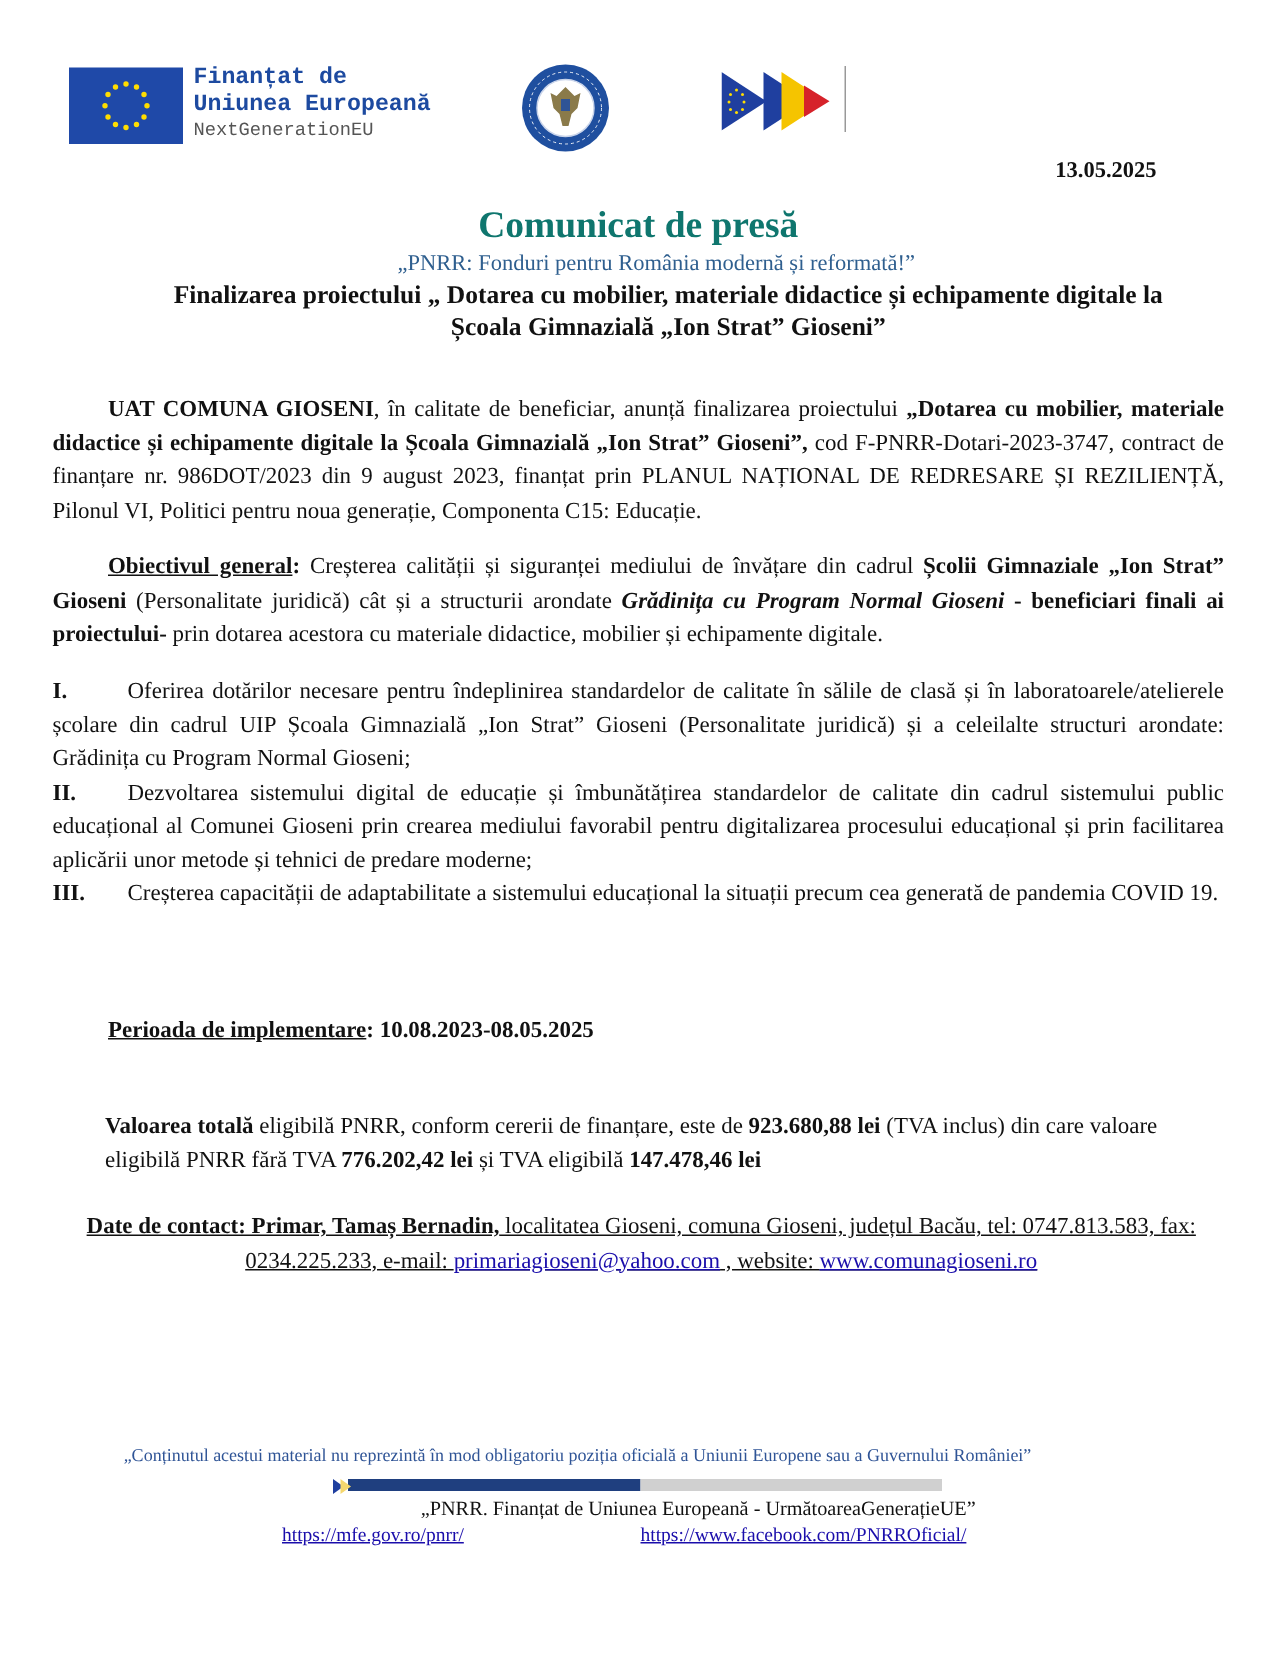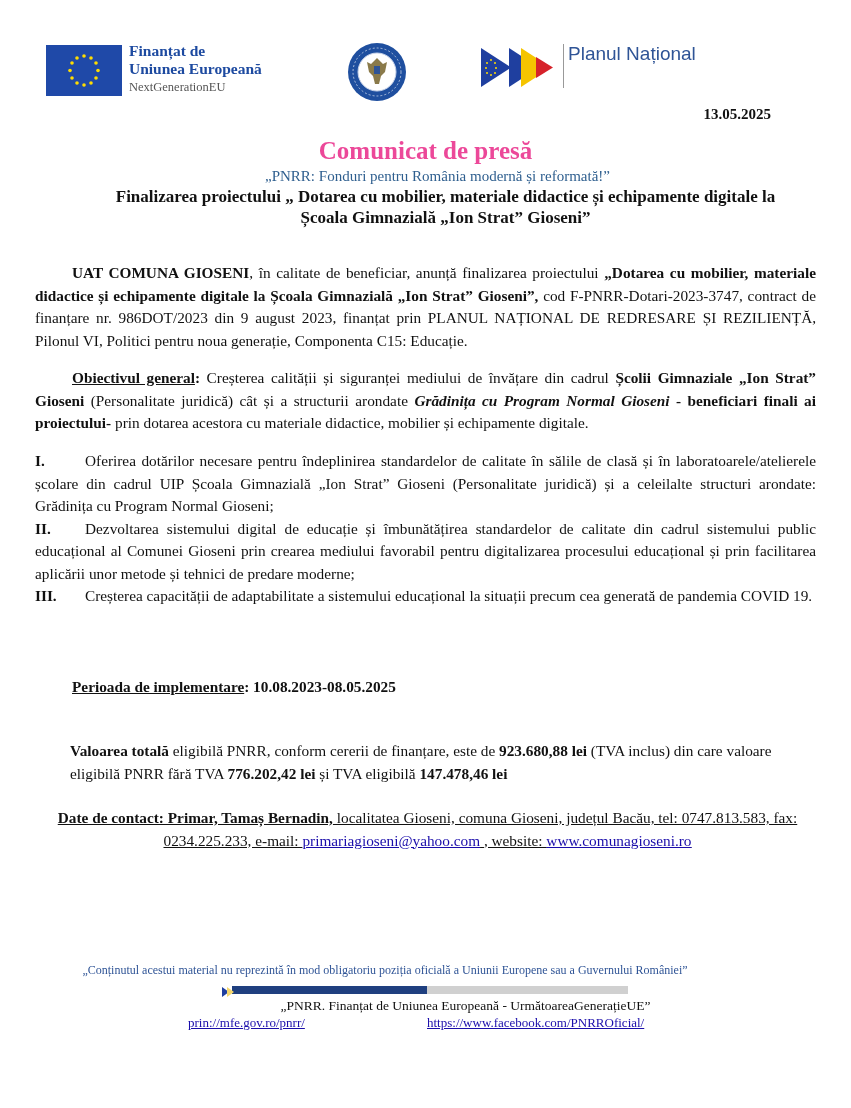--- a/index.html
+++ b/index.html
@@ -1,29 +1,29 @@
 <!DOCTYPE html>
 <html><head>
 <meta charset="utf-8">
 <style>
   html, body { margin: 0; padding: 0; background: #ffffff; }
   body { width: 851px; height: 1108px; position: relative; overflow: hidden;
          font-family: "Liberation Serif", "DejaVu Serif", serif; color: #111; }
   .abs { position: absolute; }
   
   .eu-flag { left: 46px; top: 45px; width: 76px; height: 51px; background: #1f49a8; }
-  .eu-text { left: 129px; top: 42px; font-family: Liberation Serif, serif; }
+  .eu-text { left: 129px; top: 42px; font-family: Liberation Mono, monospace; }
   .eu-text .l1, .eu-text .l2 { color: #1d4aa0; font-weight: bold; font-size: 15.5px; line-height: 18px; }
   .eu-text .l3 { color: #555; font-size: 12.5px; line-height: 18px; }
   .gov-seal { left: 347px; top: 42px; width: 60px; height: 60px; }
   .pnrr-logo { left: 481px; top: 45px; width: 88px; height: 45px; }
   .pnrr-sep { left: 563px; top: 44px; width: 1px; height: 44px; background: #999; }
   .pnrr-text { left: 568px; top: 44px; font-family: "Liberation Sans", sans-serif; color: #2f5496; font-size: 19px; line-height: 20px; }
   .date { right: 80px; top: 106px; font-weight: bold; font-size: 15px; }
-  .title { left: 0; width: 851px; top: 137px; text-align: center; font-size: 25px; font-weight: bold; color: #ec4899; }
+  .title { left: 0; width: 851px; top: 137px; text-align: center; font-size: 25px; font-weight: bold; color: #0f766e; }
   .subtitle { left: 0; width: 851px; top: 168px; text-align: center; font-size: 15px; color: #2f5f8f; padding-left: 12px; }
   .headline { left: 40px; width: 811px; top: 186px; text-align: center; font-size: 17px; font-weight: bold; line-height: 21px; }
   .para { left: 35px; width: 781px; font-size: 15.3px; line-height: 22.5px; text-align: justify; }
   .para .indent { display: inline-block; width: 37px; }
   .u { text-decoration: underline; }
   .b { font-weight: bold; }
   .bi { font-weight: bold; font-style: italic; }
   .obj-num { display: inline-block; width: 50px; font-weight: bold; }
   .center { text-align: center; }
   a.link { color: #1a0dab; text-decoration: underline; }
@@ -84,21 +84,20 @@
       <circle cx="14" cy="28" r="1"></circle>
         <circle cx="10" cy="30" r="1"></circle>
         <circle cx="6" cy="28" r="1"></circle>
       <circle cx="5" cy="23" r="1"></circle>
         <circle cx="6" cy="18" r="1"></circle>
     </g>
   </svg>
 </div>
 <div class="abs pnrr-sep"></div>
 <div class="abs pnrr-text">
-  <div>Planul Național</div>
 </div>
 
 <div class="abs date">13.05.2025</div>
 
 <div class="abs title">Comunicat de presă</div>
 <div class="abs subtitle">„PNRR: Fonduri pentru România modernă și reformată!”</div>
 <div class="abs headline">
   <div>Finalizarea proiectului „ Dotarea cu mobilier, materiale didactice și echipamente digitale la</div>
   <div>Școala Gimnazială „Ion Strat” Gioseni”</div>
 </div>
@@ -132,14 +131,14 @@
 <div class="abs foot-disc">„Conținutul acestui material nu reprezintă în mod obligatoriu poziția oficială a Uniunii Europene sau a Guvernului României”</div>
 <div class="abs bar-blue"></div>
 <div class="abs bar-grey"></div>
 <div class="abs" style="left:222px; top:984px;">
   <svg width="14" height="12" viewBox="0 0 14 12">
     <polygon points="0,1 0,11 7,6" fill="#1f3f9f"></polygon>
     <polygon points="5,1 5,11 12,6" fill="#f5d76e"></polygon>
   </svg>
 </div>
 <div class="abs foot-slogan">„PNRR. Finanțat de Uniunea Europeană - UrmătoareaGenerațieUE”</div>
-<a class="abs link foot-link1" href="#">prin://mfe.gov.ro/pnrr/</a>
+<a class="abs link foot-link1" href="#">https://mfe.gov.ro/pnrr/</a>
 <a class="abs link foot-link2" href="#">https://www.facebook.com/PNRROficial/</a>
 
 </body></html>

